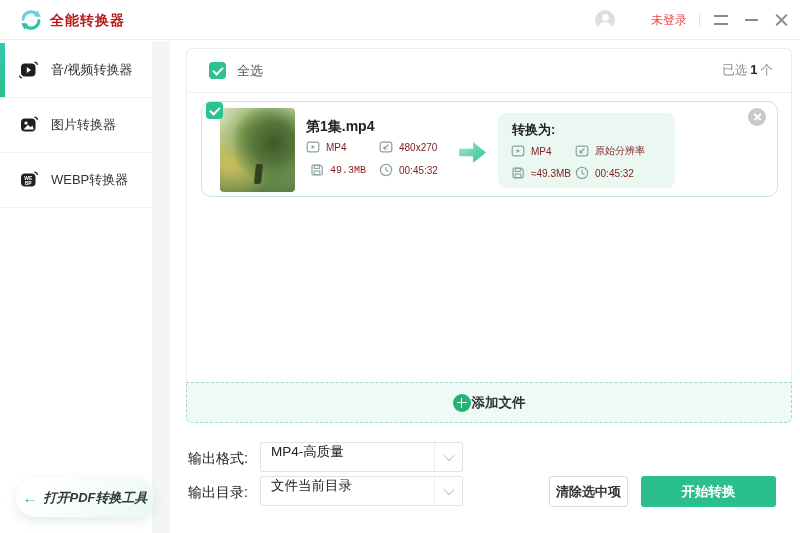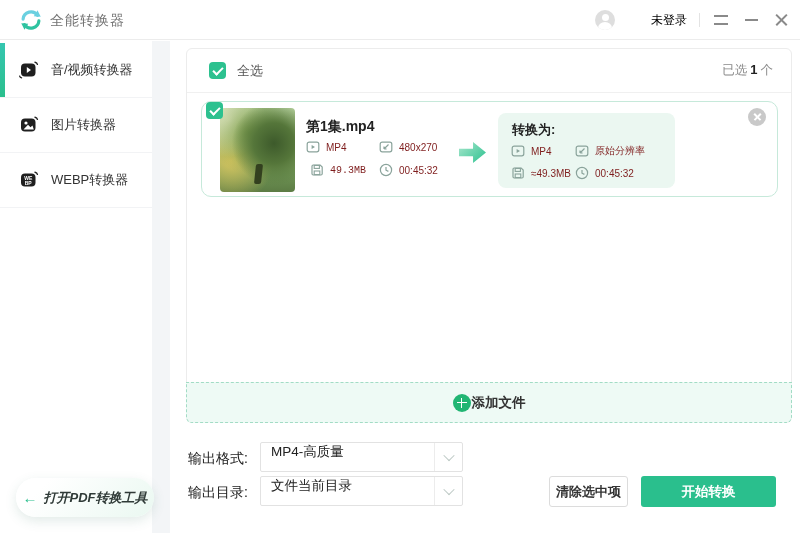--- a/index.html
+++ b/index.html
@@ -6,26 +6,26 @@
   html,body { width:800px; height:533px; }
   body {
     font-family:"Liberation Sans","DejaVu Sans",sans-serif;
     background:#ffffff; position:relative; overflow:hidden; color:#333;
   }
 
   
   .titlebar { position:absolute; left:0; top:0; width:800px; height:40px;
     background:#fff; border-bottom:1px solid #ececec; }
   .logo { position:absolute; left:18px; top:7px; width:26px; height:26px; }
-  .app-title { position:absolute; left:50px; top:12px; font-size:14px; font-weight:normal; color:#737373; letter-spacing:1px; }
+  .app-title { position:absolute; left:50px; top:12px; font-size:14px; font-weight:bold; color:#b91c1c; letter-spacing:1px; }
   .tb-right { position:absolute; right:10px; top:0; height:40px; display:flex; align-items:center; gap:12px; }
   .avatar { width:20px; height:20px; border-radius:50%; background:#dedede; position:relative; overflow:hidden; }
   .avatar::before { content:""; position:absolute; left:6.5px; top:3.5px; width:7px; height:7px; border-radius:50%; background:#fff; }
   .avatar::after { content:""; position:absolute; left:3px; top:11.5px; width:14px; height:12px; border-radius:50%; background:#fff; }
-  .login-label { font-size:12px; color:#000000;margin-left:24px; }
+  .login-label { font-size:12px; color:#ef4444;margin-left:24px; }
   .tb-divider { width:1px; height:14px; background:#e3e3e3; }
   .tb-btn { width:18px; height:18px; display:flex; align-items:center; justify-content:center; position:relative; cursor:default; }
   .hamburger { width:14px; height:10px; border-top:2px solid #8a8a8a; border-bottom:2px solid #8a8a8a; }
   .minimize { width:13px; height:2px; background:#8a8a8a; }
   .close-x { width:13px; height:13px; position:relative; }
   .close-x::before,.close-x::after { content:""; position:absolute; left:-1px; top:5.5px; width:15px; height:1.8px; background:#8a8a8a; }
   .close-x::before { transform:rotate(45deg); } .close-x::after { transform:rotate(-45deg); }
 
   
   .sidebar { position:absolute; left:0; top:41px; width:152px; height:492px; background:#fff; }

